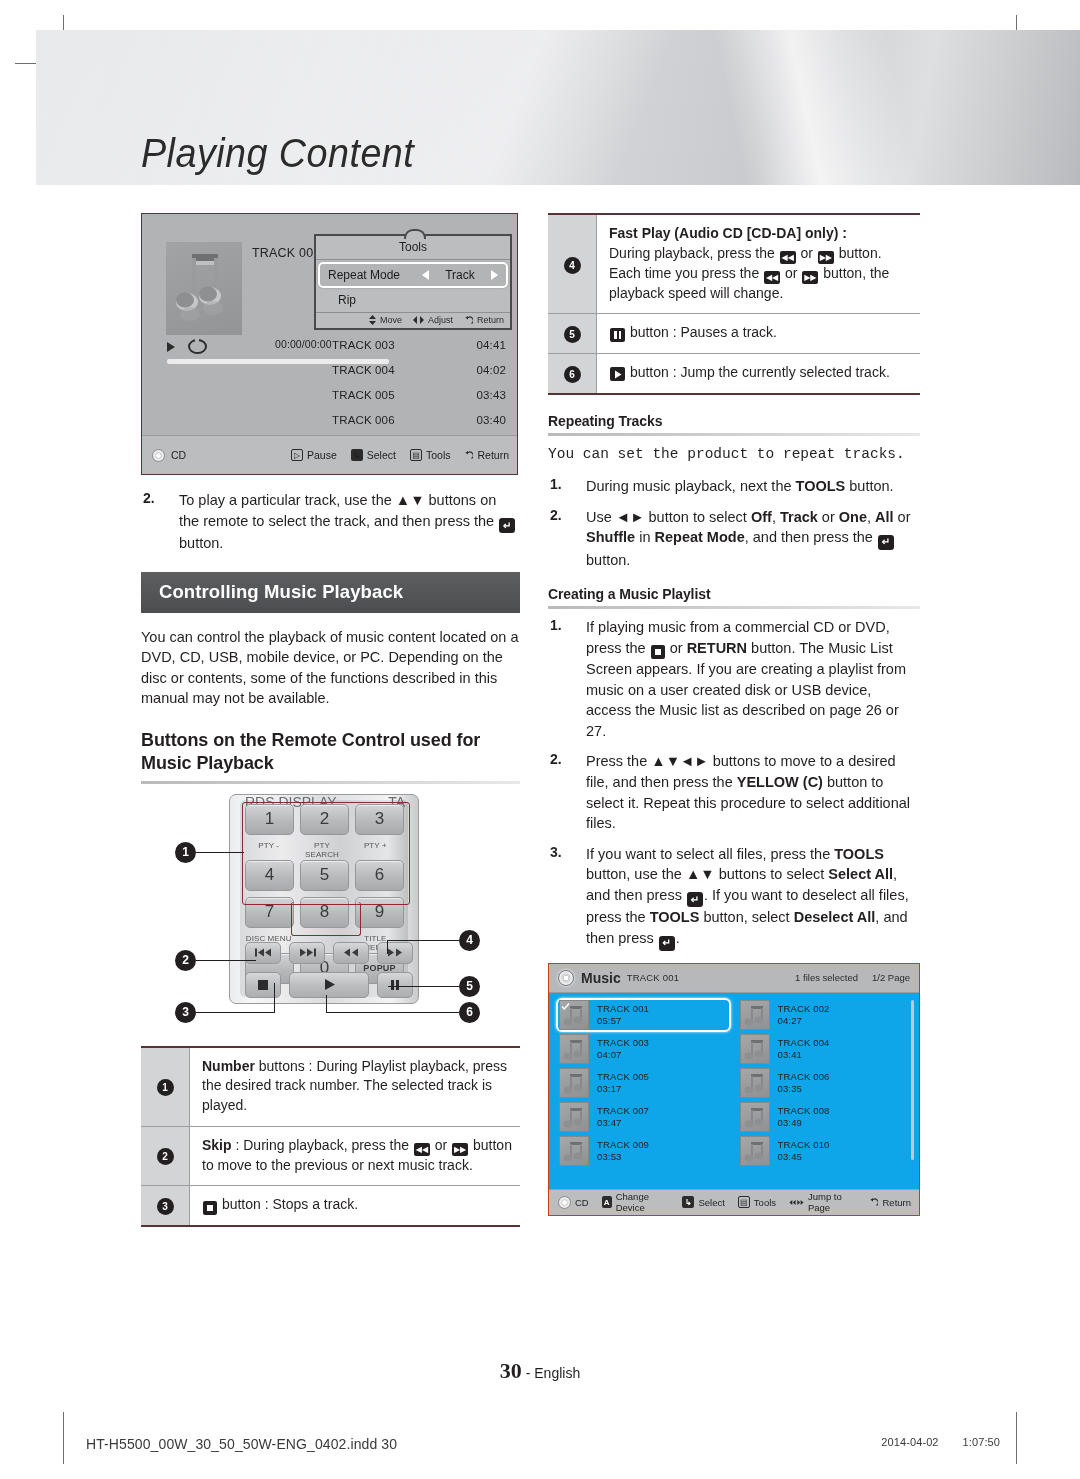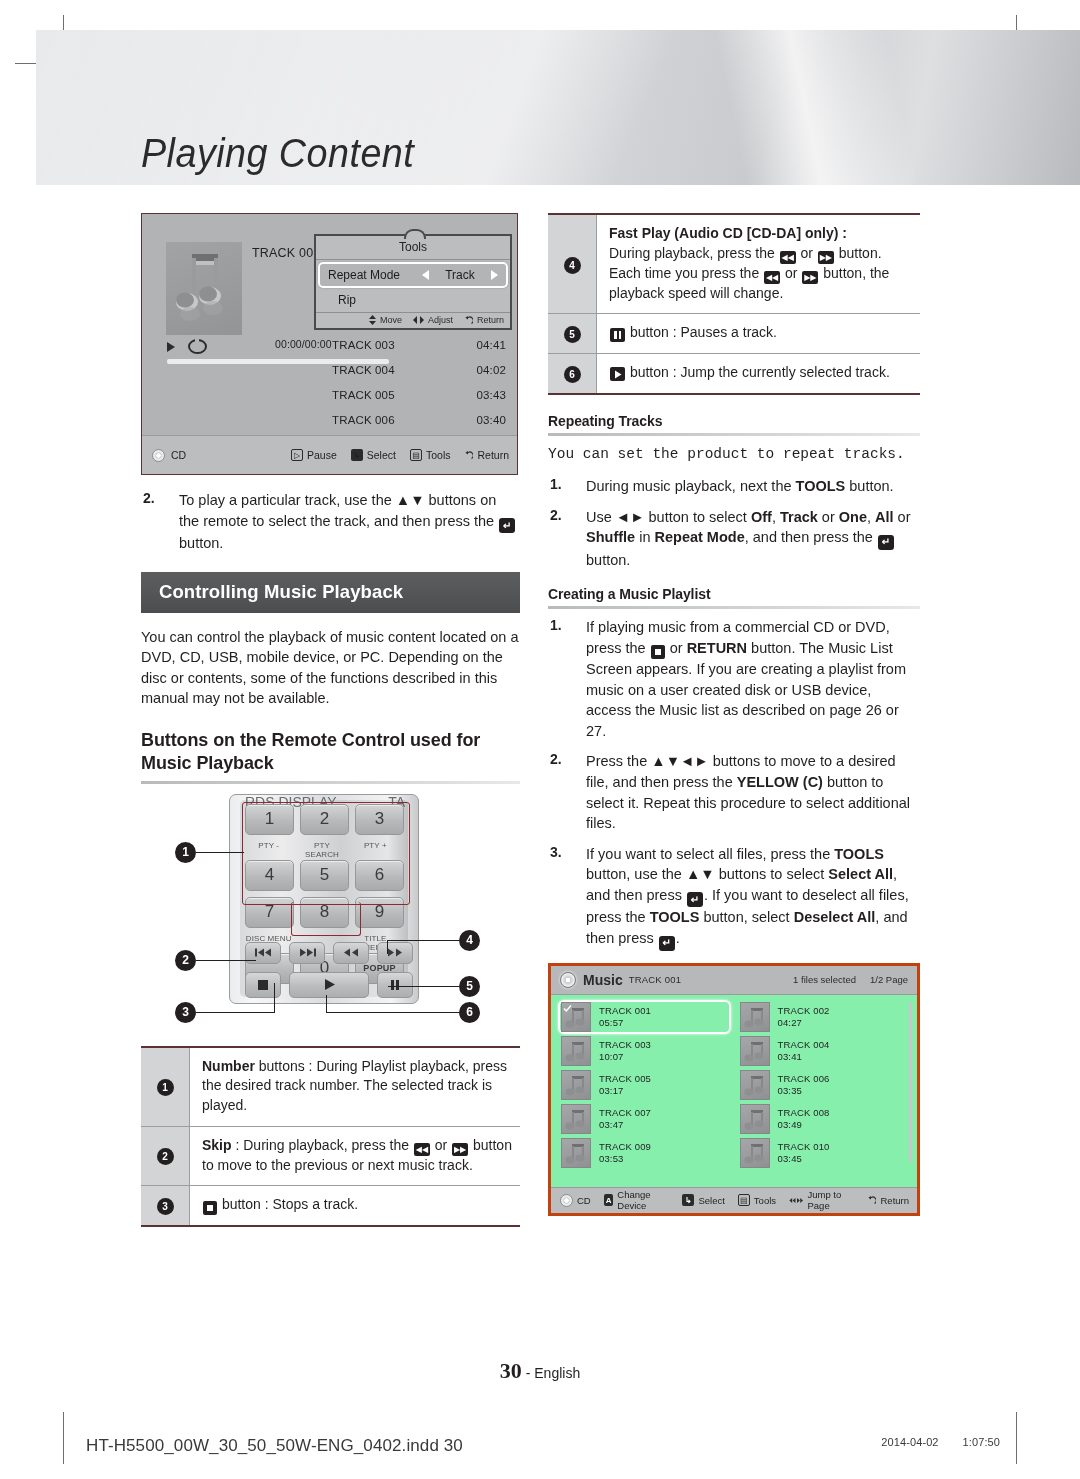--- a/index.html
+++ b/index.html
@@ -313,21 +313,21 @@
   .nt-txt { padding: 9px 8px 10px 12px; font-size: 14px; line-height: 1.4; }
   .bullet-num {
     display: inline-flex; align-items: center; justify-content: center;
     width: 17px; height: 17px; border-radius: 50%;
     background: #231f20; color: #fff; font-size: 10px; font-weight: bold;
   }
 
   
   .music-osd {
     position: relative; width: 372px; height: 253px;
-    border: 3px solid #c2410c; background: #86efac;
+    border: 1px solid #c2410c; background: #0ea5e9;
     box-sizing: border-box; overflow: hidden; margin-top: 12px;
   }
   .m-head {
     height: 28px; display: flex; align-items: center;
     padding: 0 9px; border-bottom: 1px solid #9a9b9d;
     background: #b7b8ba;
   }
   .m-disc {
     width: 16px; height: 16px; border-radius: 50%;
     background: radial-gradient(circle at 50% 50%, #fff 0%, #fff 22%, #c9cacc 26%, #f0f0f1 62%, #acadaf 100%);
@@ -371,21 +371,21 @@
 
   
   .pg-num {
     position: absolute; left: 0; right: 0; top: 1358px;
     text-align: center; font-size: 15px; color: #231f20;
   }
   .pg-num b { font-family: "Liberation Serif", serif; font-size: 22px; font-weight: bold; }
   .pg-num .eng { font-size: 14px; }
   .foot-file {
     position: absolute; left: 86px; top: 1436px;
-    font-size: 17px; color: #3a3a3a; letter-spacing: 0.1px;
+    font-size: 14px; color: #3a3a3a; letter-spacing: 0.1px;
   }
   .foot-date {
     position: absolute; right: 80px; top: 1436px;
     font-size: 11px; color: #3a3a3a; letter-spacing: 0.1px;
     display: flex; gap: 24px;
   }
 
   
   .ico-b {
     display: inline-flex; align-items: center; justify-content: center;
@@ -820,21 +820,21 @@
           <svg width="24" height="24" viewBox="0 0 24 24" style="position:absolute;left:2px;top:2px;">
               <rect x="8" y="3" width="12" height="3" fill="#6f7072"></rect>
               <rect x="8" y="5" width="2" height="14" fill="#87888a"></rect>
               <rect x="18" y="5" width="2" height="12" fill="#87888a"></rect>
               <ellipse cx="6" cy="19" rx="4.5" ry="3.4" fill="#8e8f91"></ellipse>
               <ellipse cx="16" cy="17" rx="4.5" ry="3.4" fill="#8e8f91"></ellipse>
             </svg>
         </span>
         <span class="m-meta">
           <span class="m-name">TRACK 003</span>
-          <span class="m-dur">10:07</span>
+          <span class="m-dur">04:07</span>
         </span>
       </div>
       <div class="m-cell">
         <span class="m-thumb">
           <svg width="24" height="24" viewBox="0 0 24 24" style="position:absolute;left:2px;top:2px;">
               <rect x="8" y="3" width="12" height="3" fill="#6f7072"></rect>
               <rect x="8" y="5" width="2" height="14" fill="#87888a"></rect>
               <rect x="18" y="5" width="2" height="12" fill="#87888a"></rect>
               <ellipse cx="6" cy="19" rx="4.5" ry="3.4" fill="#8e8f91"></ellipse>
               <ellipse cx="16" cy="17" rx="4.5" ry="3.4" fill="#8e8f91"></ellipse>

